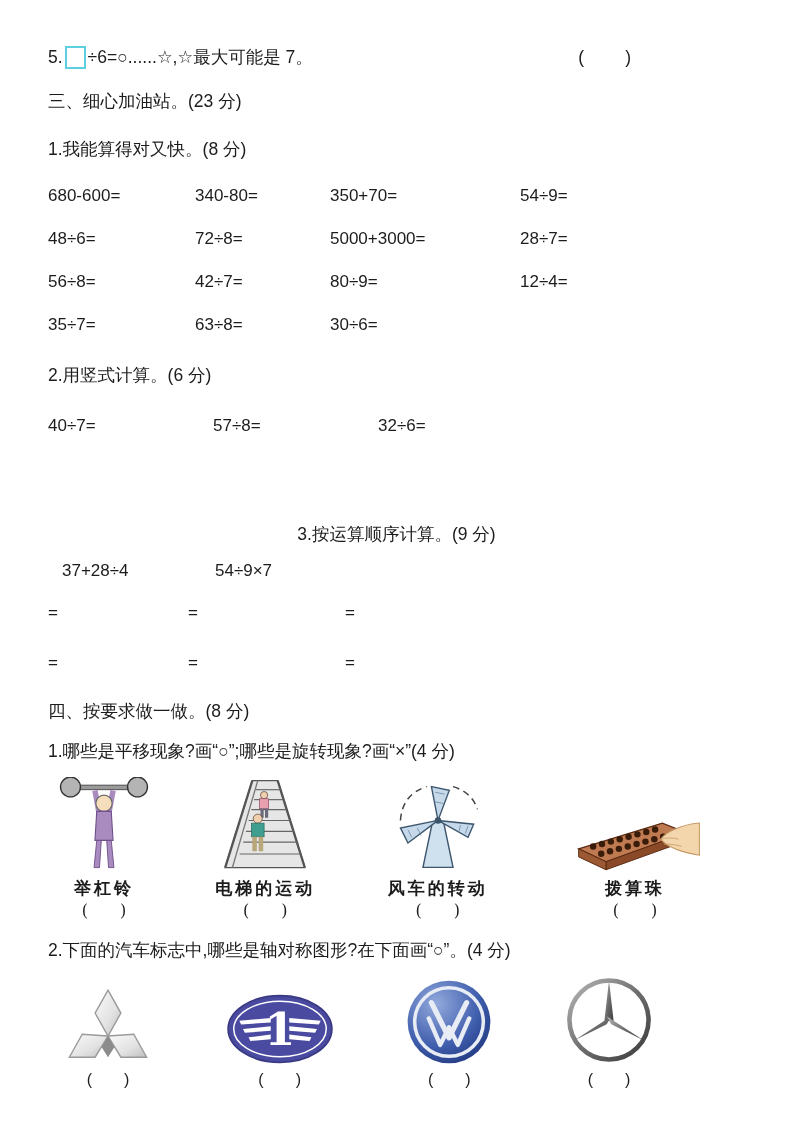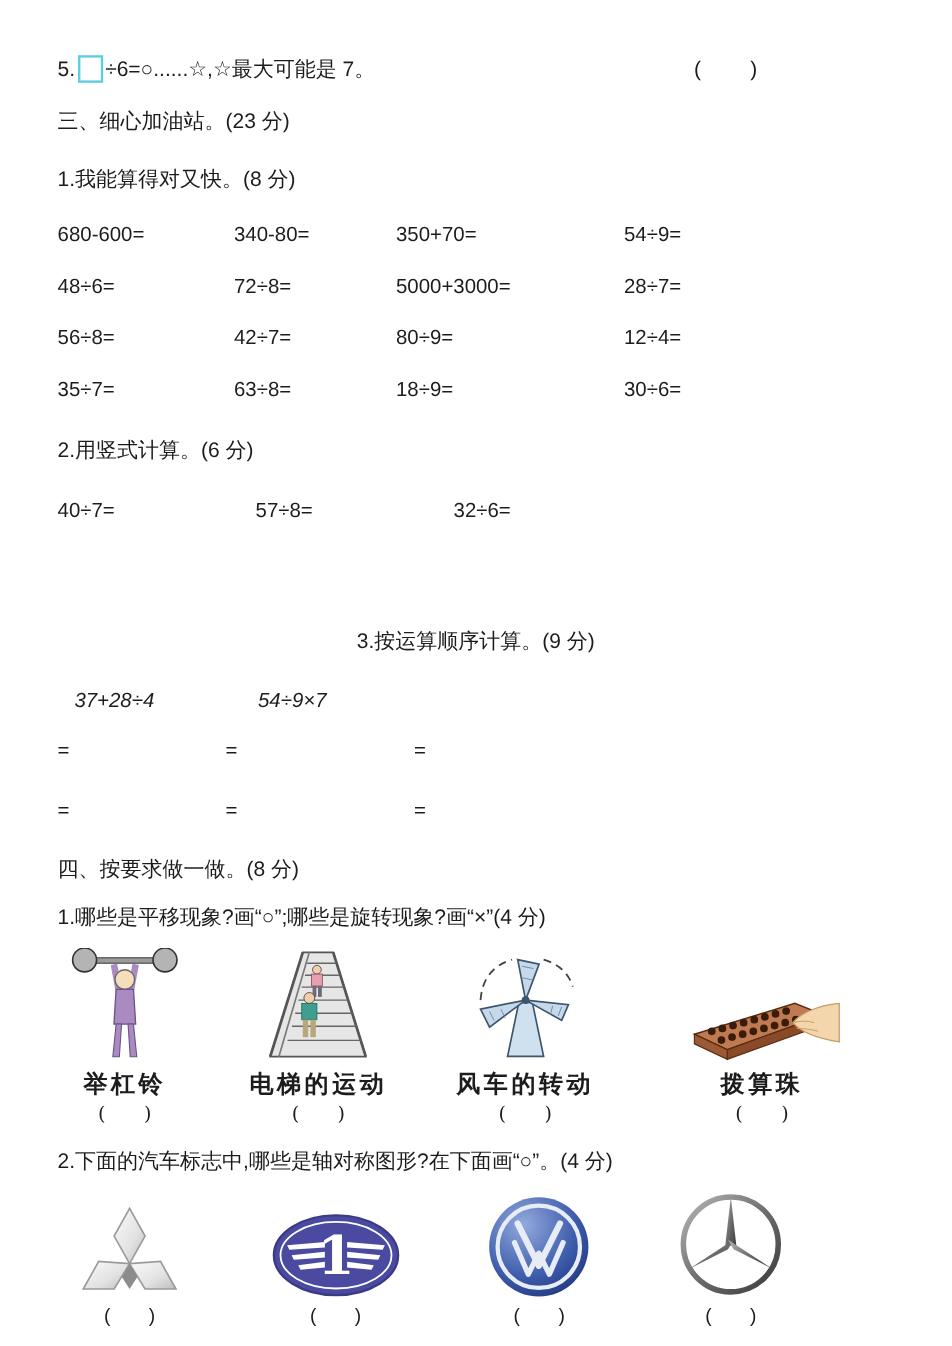--- a/index.html
+++ b/index.html
@@ -36,22 +36,22 @@
   .vert-title { margin-top:5px; }
   .vert-row {
     margin-top:29px;
     display:grid; grid-template-columns:165px 165px 1fr;
     font-size:17px;
   }
   .vert-spacer { height:86px; }
 
   .order-title { margin-top:0;text-align:center; }
   .order-exprs {
-    margin-top:28px;
-    display:grid; grid-template-columns:140px 157px 1fr; font-size:17px;font-style:italic;
+    margin-top:15px;
+    display:grid; grid-template-columns:140px 157px 1fr; font-size:17px;
   }
   .order-exprs .e1 { padding-left:14px; }
   .order-exprs .e2 { padding-left:27px; }
   .order-exprs .e3 { padding-left:25px; }
   .eq-row {
     display:grid; grid-template-columns:140px 157px 1fr; font-size:17px;
   }
   .eq-row-1 { margin-top:22px; }
   .eq-row-2 { margin-top:30px; }
 
@@ -60,21 +60,21 @@
 
   .figures-row {
     margin-top:14px;
     display:flex; justify-content:space-between;
     padding-right:24px;
     align-items:flex-end;
   }
   .figure-cell { display:flex; flex-direction:column; align-items:center; }
   .figure-cell .art { display:block; }
   .fig-caption {
-    margin-top:4px; font-size:20px; letter-spacing:3px;
+    margin-top:4px; font-size:17px; letter-spacing:3px;
     font-family:Liberation Mono, monospace; font-weight:bold;
   }
   .fig-parens { font-size:16px; margin-top:1px; font-family:"DejaVu Serif",serif; }
 
   .logos-row {
     margin-top:12px;
     display:flex; justify-content:space-between;
     padding-left:14px; padding-right:90px;
     align-items:flex-end;
   }
@@ -104,21 +104,20 @@
     <span>48÷6=</span>
     <span>72÷8=</span>
     <span>5000+3000=</span>
     <span>28÷7=</span>
     <span>56÷8=</span>
     <span>42÷7=</span>
     <span>80÷9=</span>
     <span>12÷4=</span>
     <span>35÷7=</span>
     <span>63÷8=</span>
-    <span>18÷9=</span>
     <span>30÷6=</span>
   </div>
 
   <div class="sub-title vert-title">2.用竖式计算。(6 分)</div>
   <div class="vert-row">
     <span>40÷7=</span>
     <span>57÷8=</span>
     <span>32÷6=</span>
   </div>
   <div class="vert-spacer"></div>

